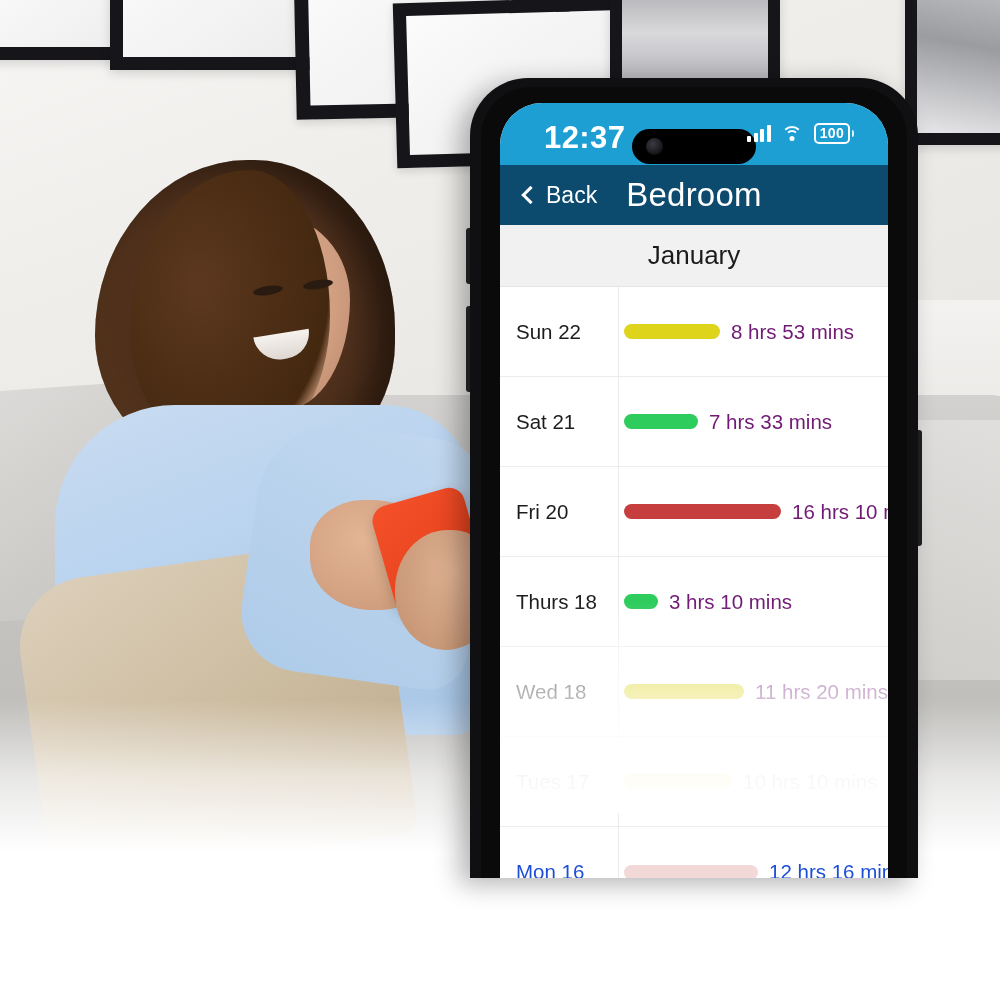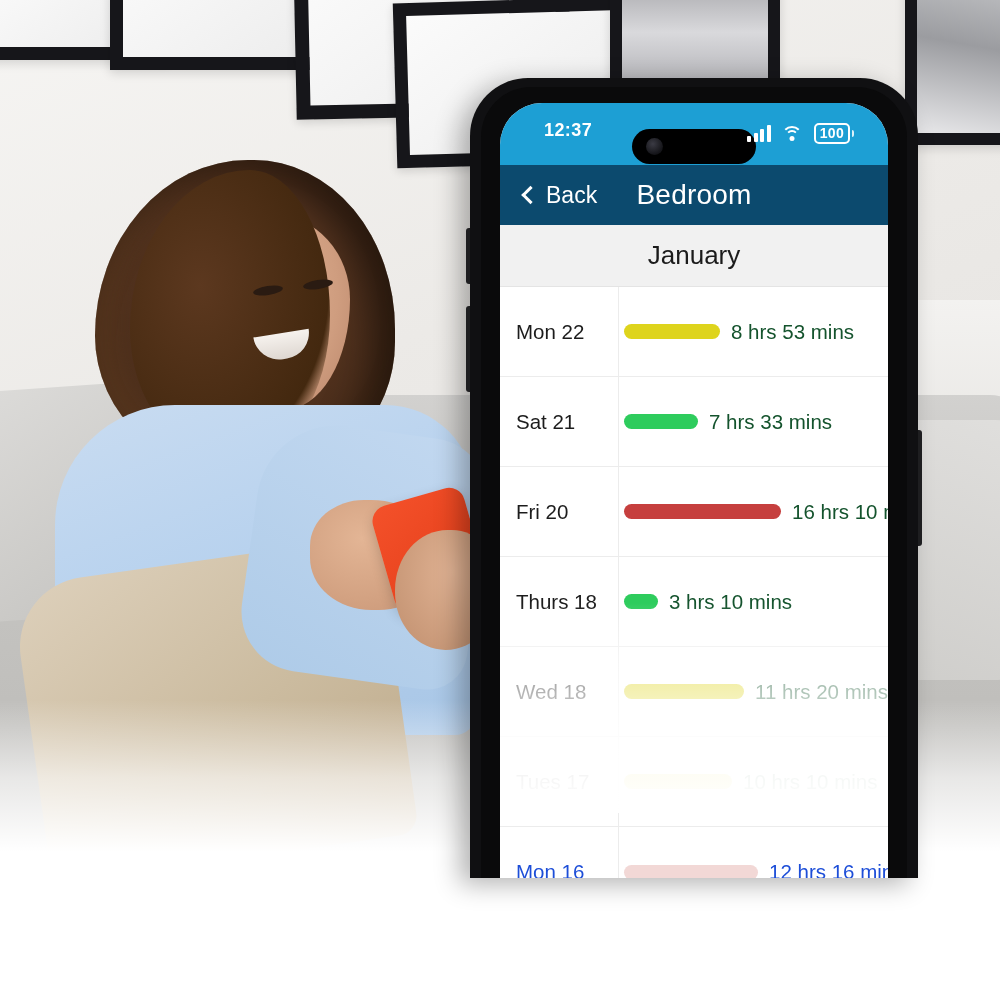--- a/index.html
+++ b/index.html
@@ -178,21 +178,21 @@
     overflow: hidden;
   }
 
   
   .statusbar {
     position: relative; height: 62px; background: #1d9fd4;
     color: #ffffff;
   }
   .status-time {
     position: absolute; left: 44px; top: 17px;
-    font-size: 18px; font-weight: bold; letter-spacing: .4px;
+    font-size: 31px; font-weight: bold; letter-spacing: .4px;
   }
   .island {
     position: absolute; left: 50%; transform: translateX(-50%); top: 26px;
     width: 124px; height: 35px; background: #000; border-radius: 20px;
   }
   .island .cam {
     position: absolute; left: 14px; top: 9px; width: 17px; height: 17px;
     border-radius: 50%;
     background: radial-gradient(circle at 40% 35%, #3b3b44, #141418 70%);
   }
@@ -238,21 +238,21 @@
     display: flex; align-items: center; gap: 9px;
     font-size: 23px; cursor: pointer;
   }
   .chev {
     width: 13px; height: 13px;
     border-left: 3.4px solid #fff; border-bottom: 3.4px solid #fff;
     transform: rotate(45deg);
   }
   .nav-title {
     position: absolute; left: 50%; top: 50%; transform: translate(-50%,-50%);
-    font-size: 28px; letter-spacing: .2px; white-space: nowrap;
+    font-size: 33px; letter-spacing: .2px; white-space: nowrap;
   }
 
   
   .month-head {
     height: 62px; background: #f1f1f1;
     display: flex; align-items: center; justify-content: center;
     border-bottom: 1px solid #e4e4e4;
   }
   .month-head .txt { font-size: 26px; color: #1b1b1b; }
 
@@ -269,21 +269,21 @@
   }
   .vrule {
     position: absolute; left: 118px; top: 0; bottom: 0;
     width: 1px; background: #ececec;
   }
   .barcol {
     flex: 1; display: flex; align-items: center; gap: 11px;
     padding-left: 6px;
   }
   .bar { height: 15px; border-radius: 8px; }
-  .dur { font-size: 20.5px; color: #14532d; white-space: nowrap; }
+  .dur { font-size: 20.5px; color: #701a75; white-space: nowrap; }
 
   .row.faded .daycol,
   .row.faded .dur { color: #1d4ed8; }
 
   .list-fade {
     position: absolute; left: 0; right: 0; top: 500px; height: 210px;
     background: linear-gradient(180deg, rgba(255,255,255,0) 0%,
                 rgba(255,255,255,.55) 30%, rgba(255,255,255,.93) 70%, #ffffff 100%);
     pointer-events: none;
   }
@@ -377,21 +377,21 @@
           </div>
           <div class="nav-title">Bedroom</div>
         </div>
 
         <div class="month-head">
           <div class="txt">January</div>
         </div>
 
         <div class="list" id="usage-list">
             <div class="row">
-              <div class="daycol">Mon 22</div>
+              <div class="daycol">Sun 22</div>
               <div class="vrule"></div>
               <div class="barcol">
                 <div class="bar" style="width: 96px; background: rgb(222, 212, 28);"></div>
                 <div class="dur">8 hrs 53 mins</div>
               </div>
             </div>
             <div class="row">
               <div class="daycol">Sat 21</div>
               <div class="vrule"></div>
               <div class="barcol">

